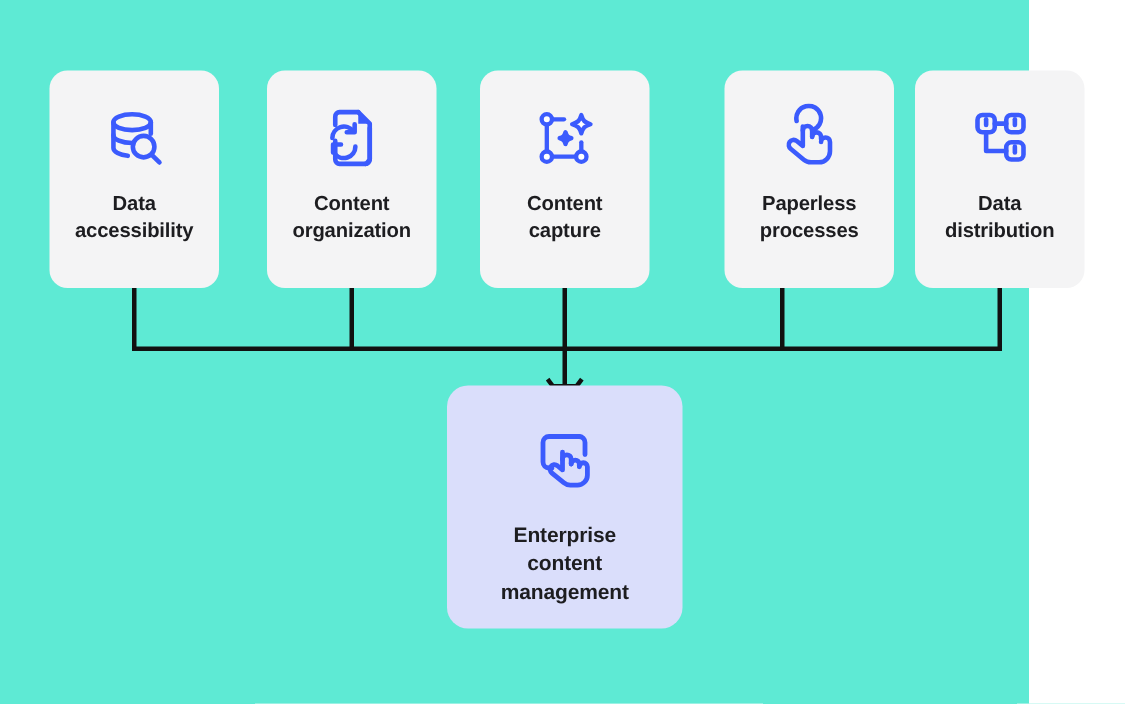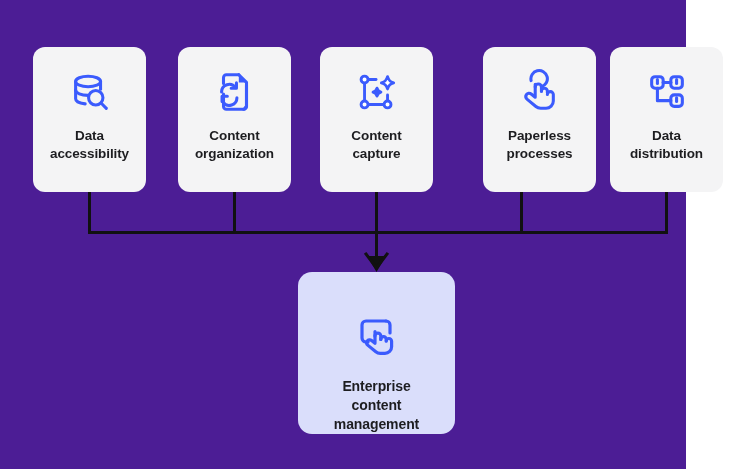--- a/index.html
+++ b/index.html
@@ -10,21 +10,21 @@
   body {
     width: 750px;
     height: 469px;
     font-family: "Liberation Sans", sans-serif;
     overflow: hidden;
   }
   #diagram {
     position: relative;
     width: 686px;
     height: 469px;
-    background: #4c1d95;
+    background: #5eead4;
   }
   .connector-layer {
     position: absolute;
     left: 0;
     top: 0;
     width: 750px;
     height: 469px;
     pointer-events: none;
   }
   .card {
@@ -62,27 +62,26 @@
     width: 113px;
   }
   .card.top.c0 { left: 33px; }
   .card.top.c1 { left: 178px; }
   .card.top.c2 { left: 320px; }
   .card.top.c3 { left: 483px; }
   .card.top.c4 { left: 610px; }
 
   .card.target {
     left: 298px;
-    top: 272px;
+    top: 257px;
     width: 157px;
     height: 162px;
     background: #dadefb;
     border-radius: 14px;
     padding-top: 26px;
-    justify-content: flex-end;
   }
   .card.target .icon {
     width: 48px;
     height: 48px;
   }
   .card.target .label {
     margin-top: 16px;
     font-size: 14px;
   }
 </style>

